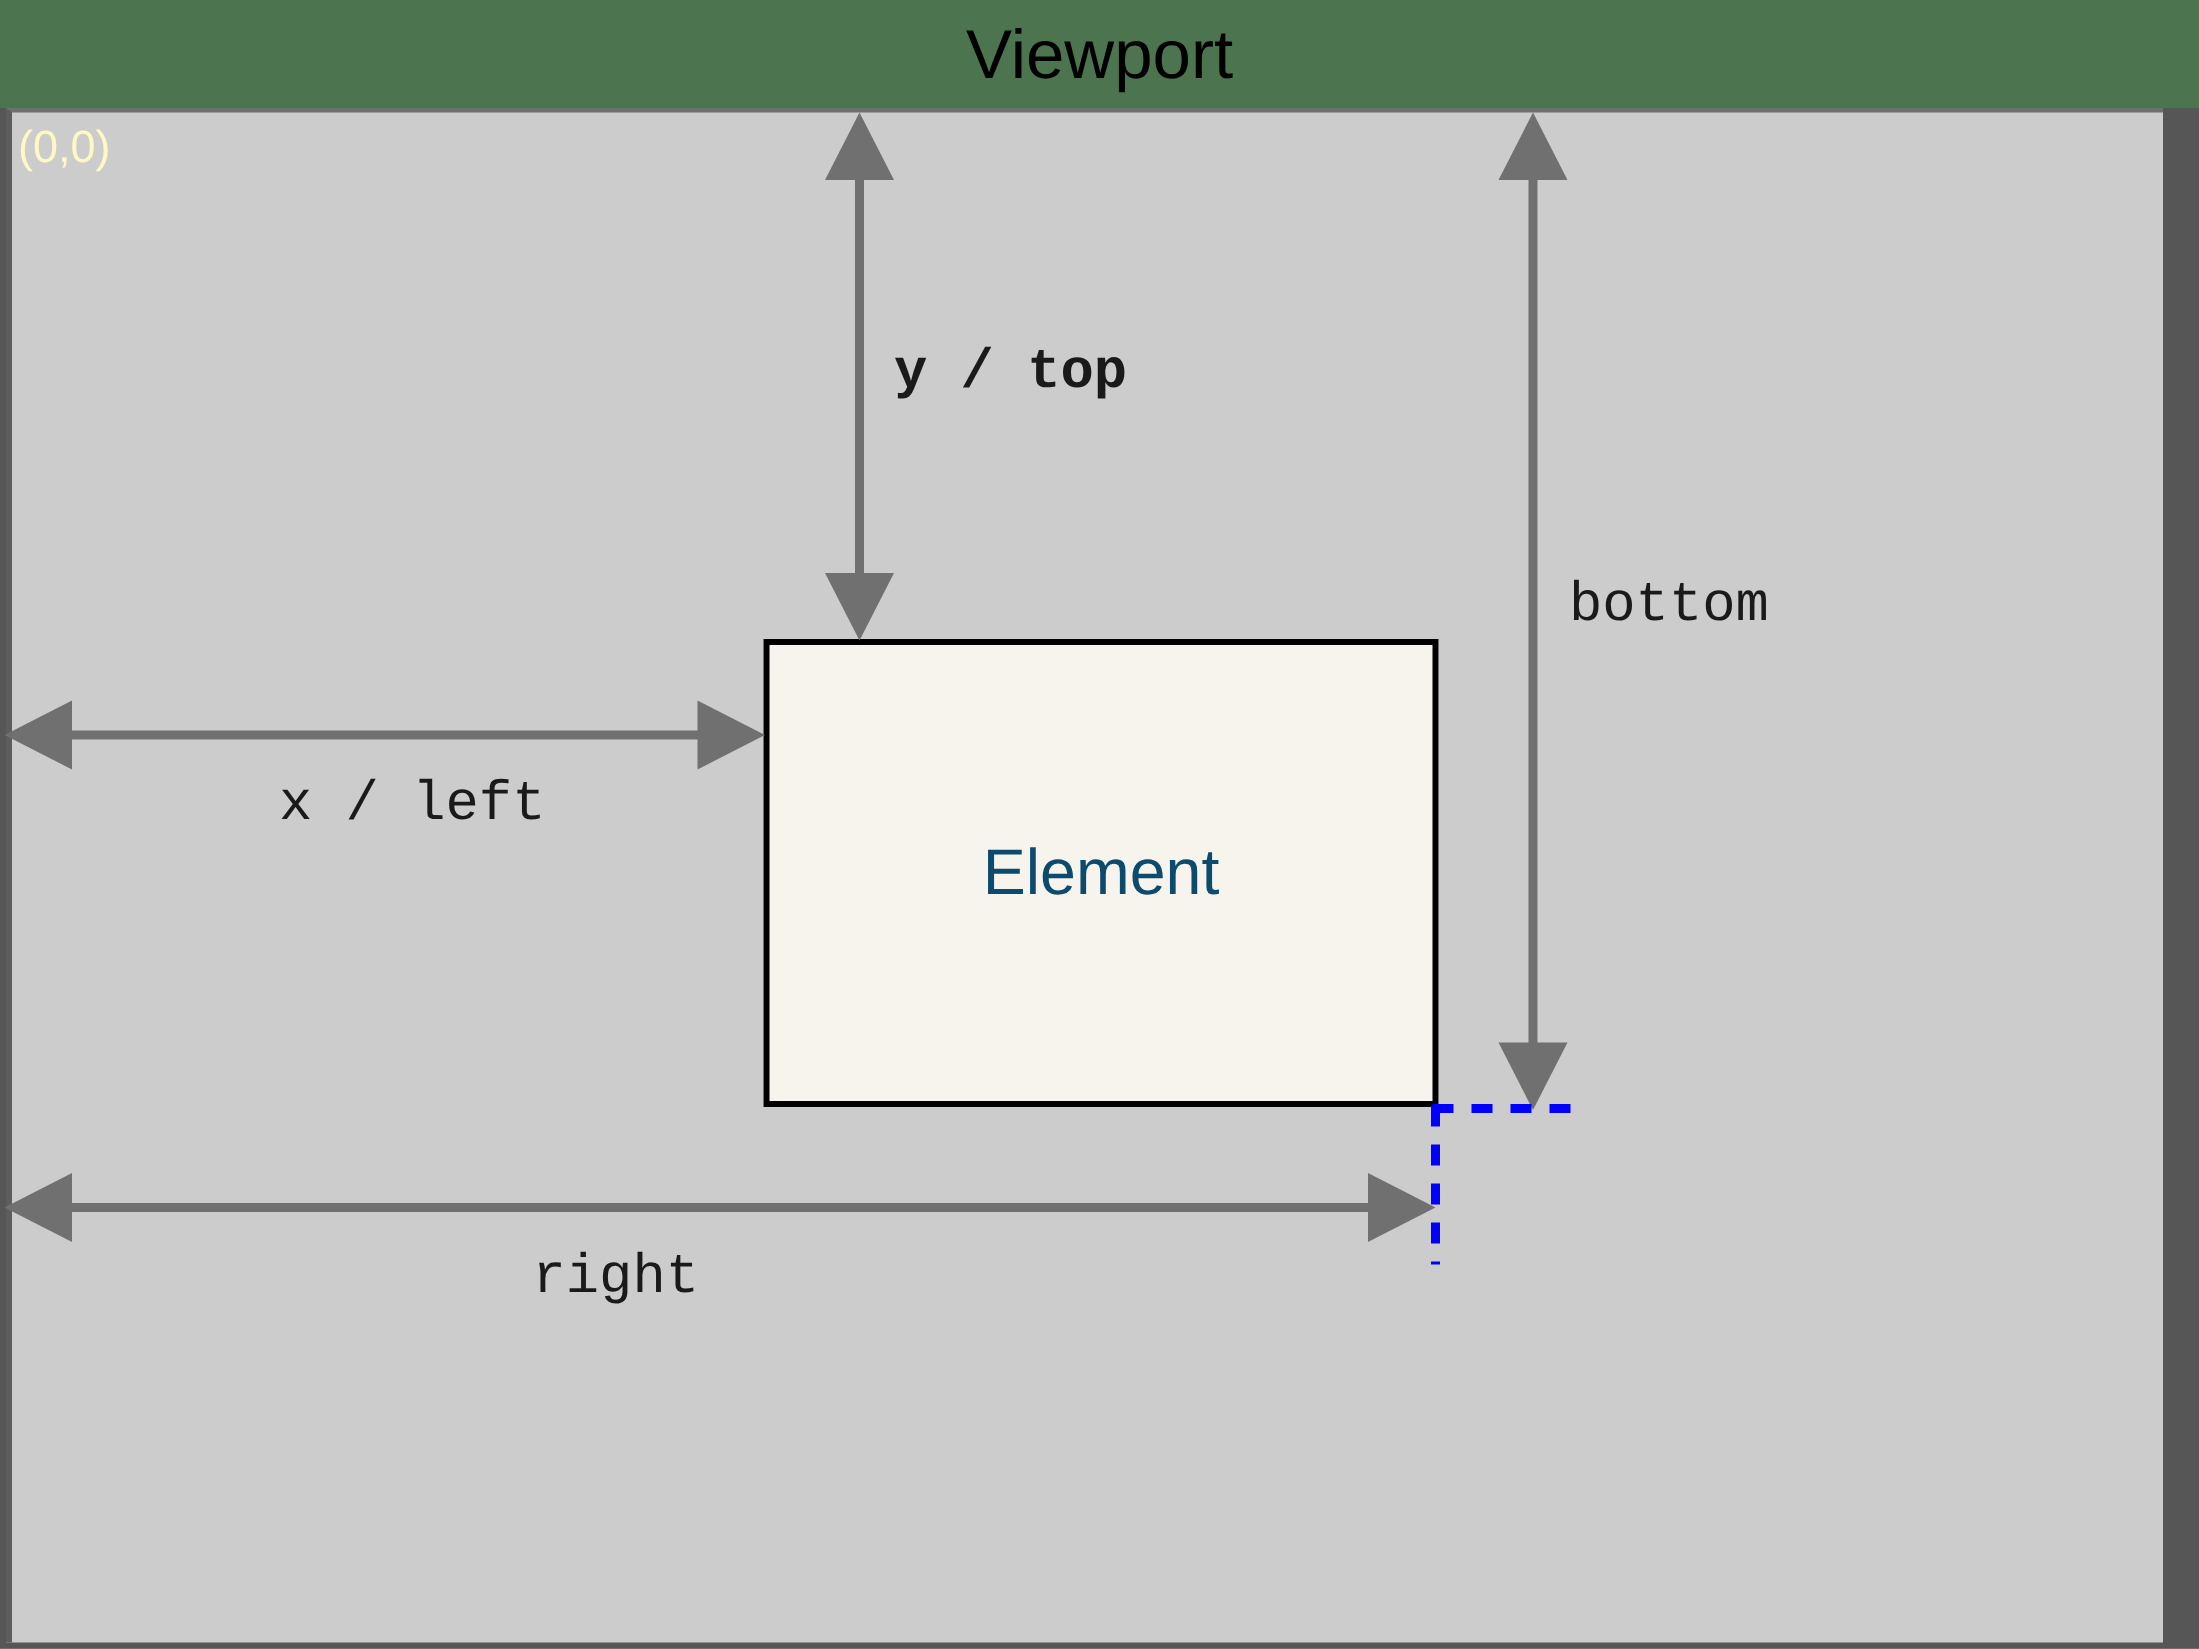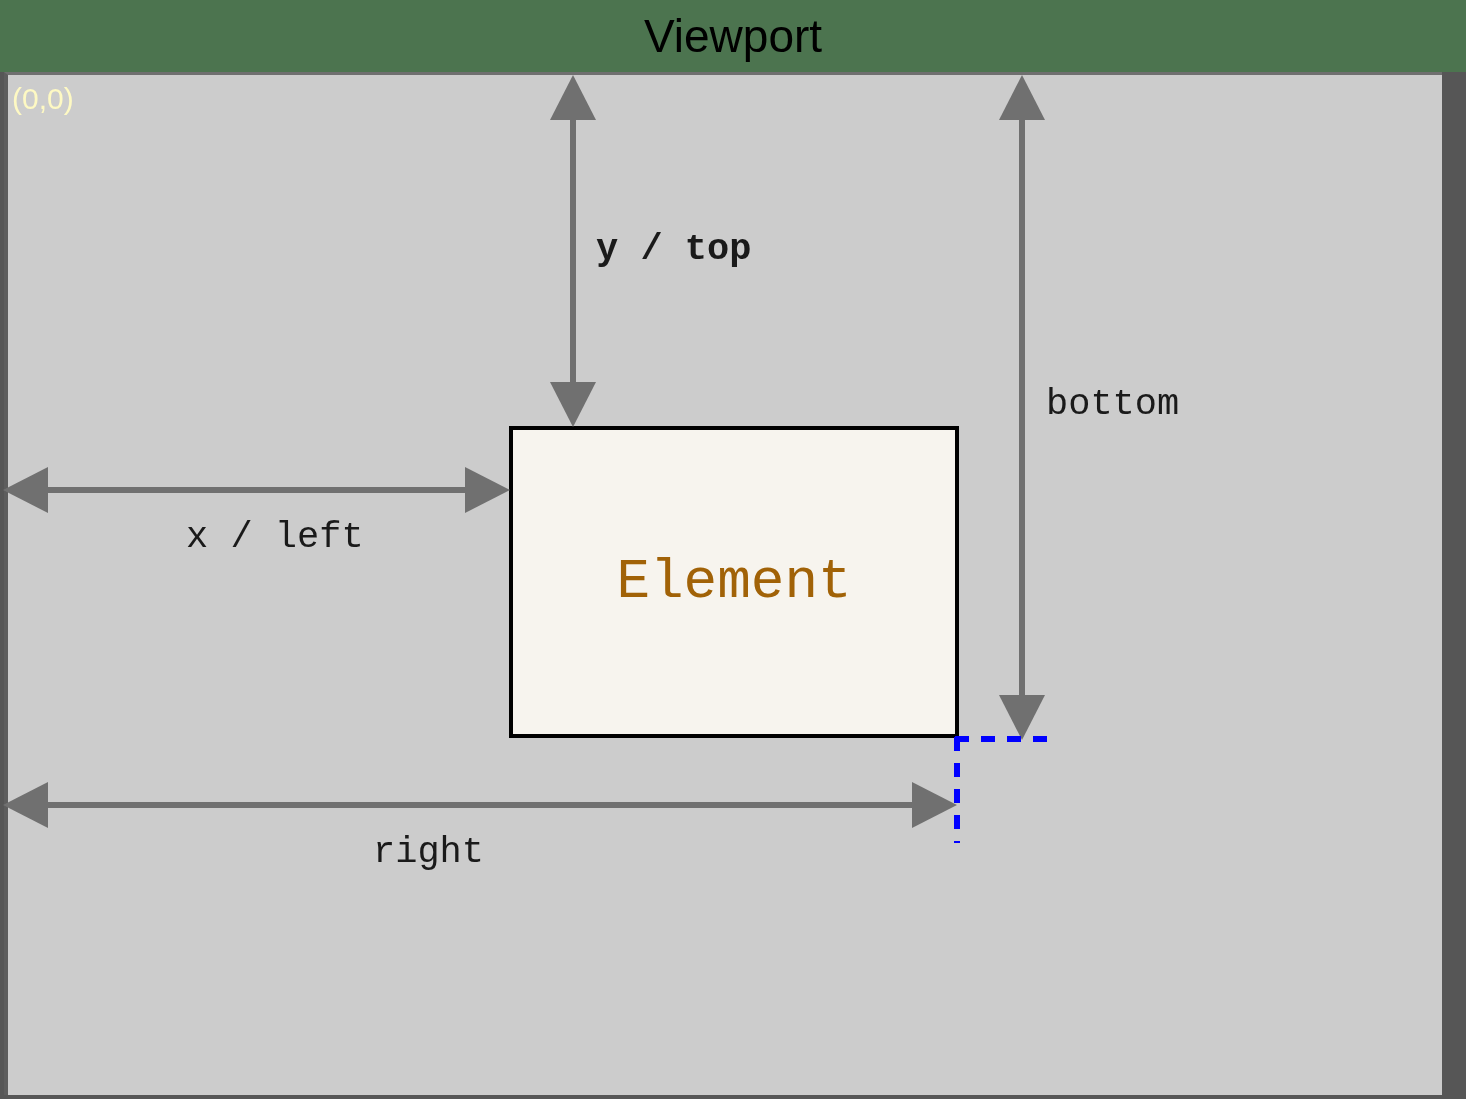--- a/index.html
+++ b/index.html
@@ -63,23 +63,23 @@
     width: 450px;
     height: 312px;
     background: #f7f4ee;
     border: 4px solid #000000;
     box-sizing: border-box;
     display: flex;
     align-items: center;
     justify-content: center;
   }
   #element-label {
-    font-family: Liberation Mono, monospace;
-    font-size: 56px;
-    color: #a16207;
+    font-family: Liberation Sans, sans-serif;
+    font-size: 43px;
+    color: #0c4a6e;
   }
   
   #overlay {
     position: absolute;
     left: 0;
     top: 0;
     width: 1466px;
     height: 1099px;
     pointer-events: none;
   }
@@ -87,21 +87,21 @@
   .measure-label {
     position: absolute;
     font-family: "Liberation Mono", monospace;
     font-size: 37px;
     color: #1a1a1a;
     white-space: pre;
   }
   #label-y-top   { left: 596px; top: 228px; font-weight: bold; }
   #label-bottom  { left: 1046px; top: 383px; font-family: Liberation Mono, monospace; }
   #label-x-left  { left: 158px;  top: 516px; margin-left: 28px; }
-  #label-right   { left: 373px;  top: 831px; }
+  #label-right   { left: 355px;  top: 831px; }
 </style>
 </head>
 <body>
 
 <div id="canvas">
 
   <div id="viewport-header">
     <span id="viewport-title">Viewport</span>
   </div>
 

